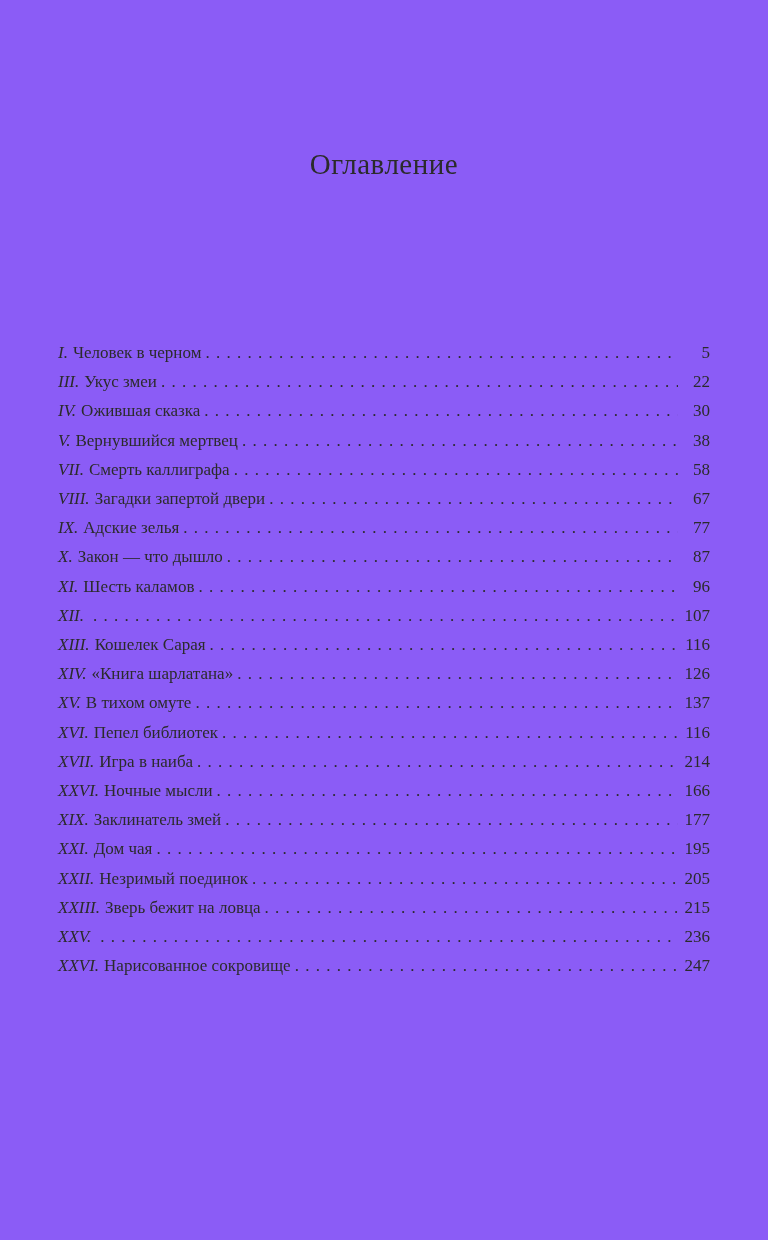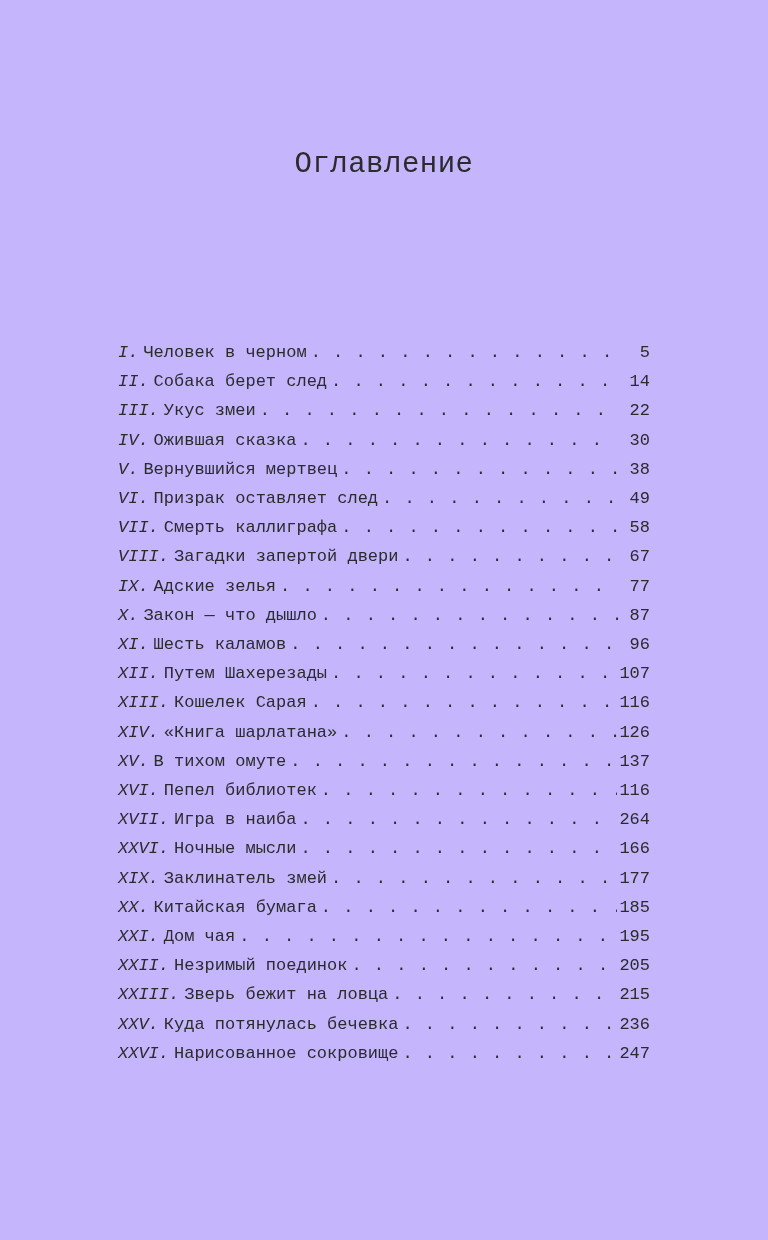--- a/index.html
+++ b/index.html
@@ -5,24 +5,24 @@
   html, body {
     margin: 0;
     padding: 0;
     background: #ffffff;
   }
   .page {
     position: relative;
     width: 768px;
     height: 1240px;
     margin: 0 auto;
-    background: #c4b5fd;
+    background: #8b5cf6;
     box-sizing: border-box;
-    padding: 0 118px;
-    font-family: Liberation Mono, monospace;
+    padding: 0 58px;
+    font-family: Liberation Serif, serif;
     color: #2b2b2b;
     overflow: hidden;
   }
   .book-title {
     padding-top: 148px;
     margin: 0 0 0 0;
     text-align: center;
     font-size: 29px;
     font-weight: 400;
     letter-spacing: 0.5px;
@@ -71,26 +71,20 @@
 
   <div class="toc">
 
     <div class="toc-row">
       <span class="numeral">I.</span>
       <span class="chapter-title">Человек в черном</span>
       <span class="leader"></span>
       <span class="pageno">5</span>
     </div>
 
-    <div class="toc-row">
-      <span class="numeral">II.</span>
-      <span class="chapter-title">Собака берет след</span>
-      <span class="leader"></span>
-      <span class="pageno">14</span>
-    </div>
 
     <div class="toc-row">
       <span class="numeral">III.</span>
       <span class="chapter-title">Укус змеи</span>
       <span class="leader"></span>
       <span class="pageno">22</span>
     </div>
 
     <div class="toc-row">
       <span class="numeral">IV.</span>
@@ -99,26 +93,20 @@
       <span class="pageno">30</span>
     </div>
 
     <div class="toc-row">
       <span class="numeral">V.</span>
       <span class="chapter-title">Вернувшийся мертвец</span>
       <span class="leader"></span>
       <span class="pageno">38</span>
     </div>
 
-    <div class="toc-row">
-      <span class="numeral">VI.</span>
-      <span class="chapter-title">Призрак оставляет след</span>
-      <span class="leader"></span>
-      <span class="pageno">49</span>
-    </div>
 
     <div class="toc-row">
       <span class="numeral">VII.</span>
       <span class="chapter-title">Смерть каллиграфа</span>
       <span class="leader"></span>
       <span class="pageno">58</span>
     </div>
 
     <div class="toc-row">
       <span class="numeral">VIII.</span>
@@ -143,21 +131,20 @@
 
     <div class="toc-row">
       <span class="numeral">XI.</span>
       <span class="chapter-title">Шесть каламов</span>
       <span class="leader"></span>
       <span class="pageno">96</span>
     </div>
 
     <div class="toc-row">
       <span class="numeral">XII.</span>
-      <span class="chapter-title">Путем Шахерезады</span>
       <span class="leader"></span>
       <span class="pageno">107</span>
     </div>
 
     <div class="toc-row">
       <span class="numeral">XIII.</span>
       <span class="chapter-title">Кошелек Сарая</span>
       <span class="leader"></span>
       <span class="pageno">116</span>
     </div>
@@ -180,43 +167,37 @@
       <span class="numeral">XVI.</span>
       <span class="chapter-title">Пепел библиотек</span>
       <span class="leader"></span>
       <span class="pageno">116</span>
     </div>
 
     <div class="toc-row">
       <span class="numeral">XVII.</span>
       <span class="chapter-title">Игра в наиба</span>
       <span class="leader"></span>
-      <span class="pageno">264</span>
+      <span class="pageno">214</span>
     </div>
 
     <div class="toc-row">
       <span class="numeral">XXVI.</span>
       <span class="chapter-title">Ночные мысли</span>
       <span class="leader"></span>
       <span class="pageno">166</span>
     </div>
 
     <div class="toc-row">
       <span class="numeral">XIX.</span>
       <span class="chapter-title">Заклинатель змей</span>
       <span class="leader"></span>
       <span class="pageno">177</span>
     </div>
 
-    <div class="toc-row">
-      <span class="numeral">XX.</span>
-      <span class="chapter-title">Китайская бумага</span>
-      <span class="leader"></span>
-      <span class="pageno">185</span>
-    </div>
 
     <div class="toc-row">
       <span class="numeral">XXI.</span>
       <span class="chapter-title">Дом чая</span>
       <span class="leader"></span>
       <span class="pageno">195</span>
     </div>
 
     <div class="toc-row">
       <span class="numeral">XXII.</span>
@@ -228,21 +209,20 @@
     <div class="toc-row">
       <span class="numeral">XXIII.</span>
       <span class="chapter-title">Зверь бежит на ловца</span>
       <span class="leader"></span>
       <span class="pageno">215</span>
     </div>
 
 
     <div class="toc-row">
       <span class="numeral">XXV.</span>
-      <span class="chapter-title">Куда потянулась бечевка</span>
       <span class="leader"></span>
       <span class="pageno">236</span>
     </div>
 
     <div class="toc-row">
       <span class="numeral">XXVI.</span>
       <span class="chapter-title">Нарисованное сокровище</span>
       <span class="leader"></span>
       <span class="pageno">247</span>
     </div>

